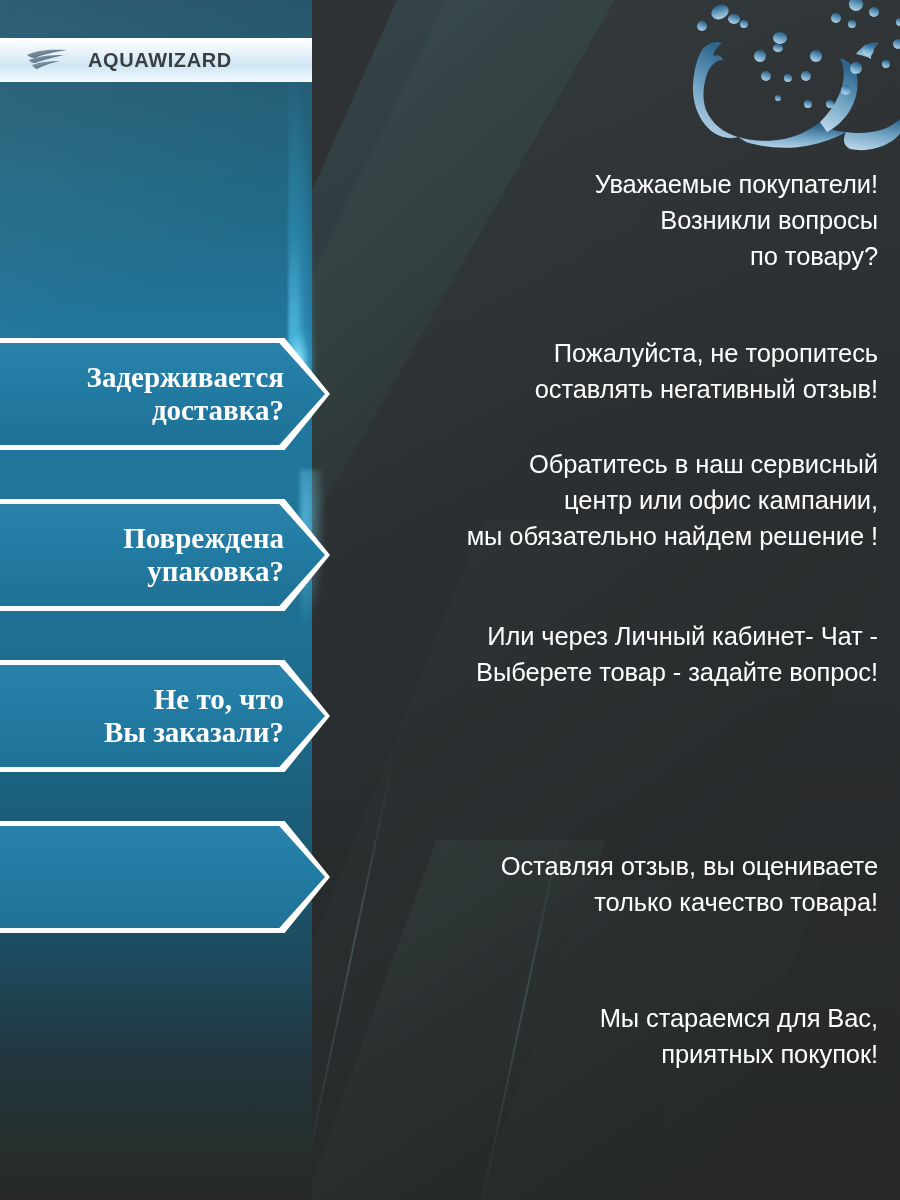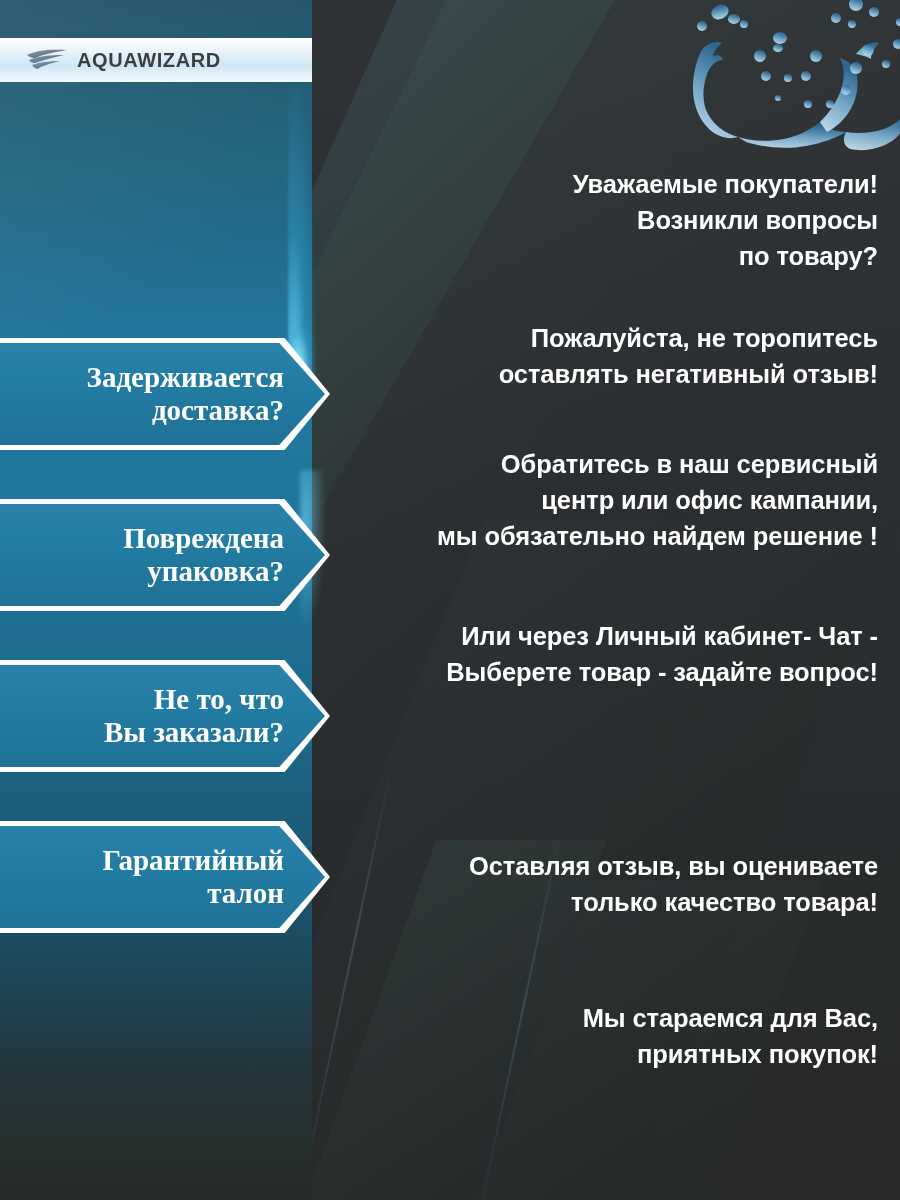--- a/index.html
+++ b/index.html
@@ -71,21 +71,21 @@
   .left-glow3{
     position:absolute; left:300px; top:470px; width:26px; height:160px;
     background:radial-gradient(ellipse at 20% 30%, rgba(120,220,255,.55) 0%, rgba(0,0,0,0) 70%);
     filter:blur(2px);
   }
 
   
   .logo-bar{
     position:absolute; left:0; top:38px; width:312px; height:44px;
     background:linear-gradient(180deg,#ffffff 0%,#eaf4fb 30%,#cfe6f4 62%,#f3fafd 100%);
-    display:flex; align-items:center; padding-left:26px; gap:9px;
+    display:flex; align-items:center; padding-left:26px; gap:20px;
   }
   .logo-mark{ width:42px; height:22px; flex:none; }
   .logo-text{
     font-family:"Liberation Sans", sans-serif;
     font-weight:bold; font-size:20px; letter-spacing:.6px; color:#3b3f42;
   }
 
   
   .chev{
     position:absolute; left:-6px; width:336px;
@@ -112,21 +112,21 @@
     text-align:right;
     padding-right:46px;
     white-space:pre-line;
   }
 
   
   .rtext{
     position:absolute; right:22px; width:560px;
     color:#ffffff; text-align:right;
     font-family:"Liberation Sans", sans-serif;
-    font-weight:bold; font-size:25.5px; line-height:1.42;
+    font-weight:normal; font-size:25.5px; line-height:1.42;
     white-space:pre-line;
     letter-spacing:-.1px;
   }
 
   
   .splash{position:absolute; left:660px; top:-6px; width:250px; height:165px;}
 </style>
 </head>
 <body>
 
@@ -234,28 +234,26 @@
   <div class="chev" style="top:660px; height:112px;">
     <div class="chev-border"></div>
     <div class="chev-inner"></div>
     <div class="chev-label">Не то, что
 Вы заказали?</div>
   </div>
 
   <div class="chev" style="top:821px; height:112px;">
     <div class="chev-border"></div>
     <div class="chev-inner"></div>
-    <div class="chev-label">Гарантийный
-талон</div>
   </div>
 
   <div class="rtext" style="top:166px;">Уважаемые покупатели!
 Возникли вопросы
 по товару?</div>
-  <div class="rtext" style="top:320px;">Пожалуйста, не торопитесь
+  <div class="rtext" style="top:335px;">Пожалуйста, не торопитесь
 оставлять негативный отзыв!</div>
   <div class="rtext" style="top:446px;">Обратитесь в наш сервисный
 центр или офис кампании,
 мы обязательно найдем решение !</div>
   <div class="rtext" style="top:618px;">Или через Личный кабинет- Чат -
 Выберете товар - задайте вопрос!</div>
   <div class="rtext" style="top:848px;">Оставляя отзыв, вы оцениваете
 только  качество товара!</div>
   <div class="rtext" style="top:1000px;">Мы стараемся для Вас,
 приятных покупок!</div>

